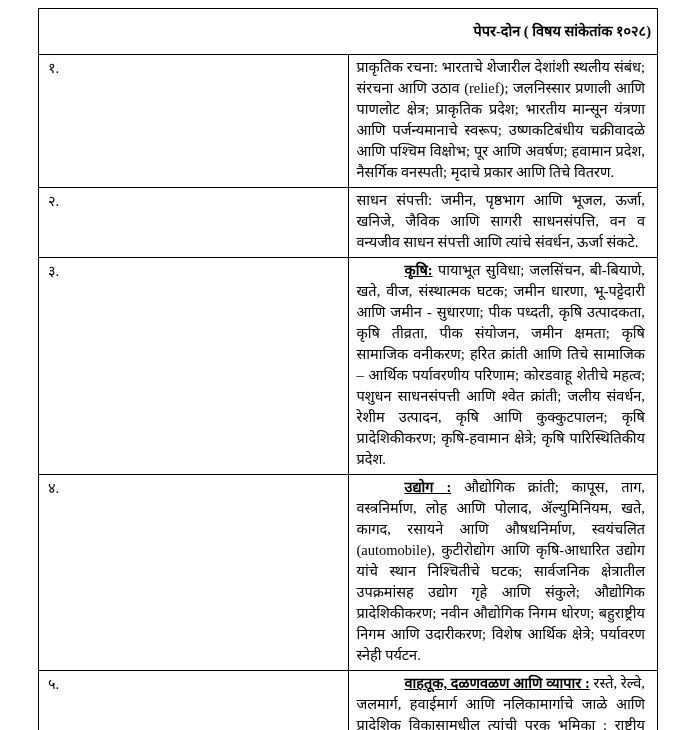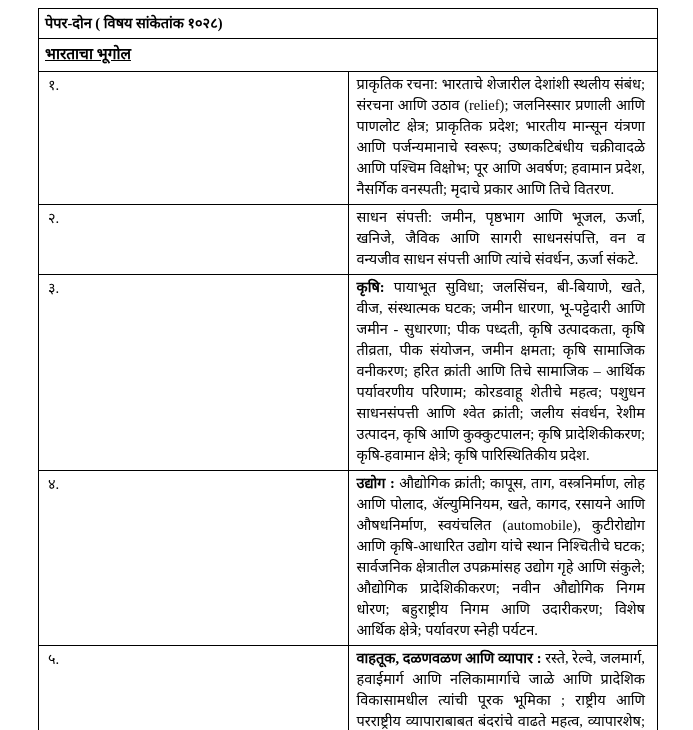--- a/index.html
+++ b/index.html
@@ -24,60 +24,57 @@
     border-collapse: collapse;
     table-layout: fixed;
   }
   table.syllabus td {
     border: 1px solid #000000;
     vertical-align: top;
     font-size: 14.5px;
     line-height: 21px;
   }
   td.title-cell {
-    text-align: left;
+    text-align: right;
     font-weight: bold;
     font-size: 16px;
-    padding: 4px 6px;
+    padding: 12px 6px;
   }
   td.subtitle-cell {
     padding: 4px 6px 6px 6px;
   }
   .subtitle-text {
     font-weight: bold;
     font-size: 15.5px;
     text-decoration: underline;
   }
   td.num-cell {
     width: 44px;
     padding: 3px 4px 3px 9px;
     font-size: 15px;
   }
   td.content-cell {
     padding: 2px 12px 4px 8px;
     text-align: justify;
   }
   .row-heading {
     font-weight: bold;
+    text-decoration: underline;
+    margin-left: 48px;
   }
   .row-heading:empty { display: none; }
 </style>
 </head>
 <body>
 
 <div class="page">
   <table class="syllabus">
     <tbody>
         <tr>
       <td class="title-cell" colspan="2">पेपर-दोन ( विषय सांकेतांक १०२८)</td>
-    </tr>
-    <tr>
-      <td class="subtitle-cell" colspan="2">
-        <span class="subtitle-text">भारताचा भूगोल</span>
-      </td>
     </tr>
 
     <tr>
       <td class="num-cell">१.</td>
       <td class="content-cell"> <span>प्राकृतिक रचना: भारताचे शेजारील देशांशी स्थलीय संबंध; संरचना आणि उठाव (relief); जलनिस्सार प्रणाली आणि पाणलोट क्षेत्र; प्राकृतिक प्रदेश; भारतीय मान्सून यंत्रणा आणि पर्जन्यमानाचे स्वरूप; उष्णकटिबंधीय चक्रीवादळे आणि पश्चिम विक्षोभ; पूर आणि अवर्षण; हवामान प्रदेश, नैसर्गिक वनस्पती; मृदाचे प्रकार आणि तिचे वितरण.</span></td>
     </tr>
     <tr>
       <td class="num-cell">२.</td>
       <td class="content-cell"> <span>साधन संपत्ती: जमीन, पृष्ठभाग आणि भूजल, ऊर्जा, खनिजे, जैविक आणि सागरी साधनसंपत्ति, वन व वन्यजीव साधन संपत्ती आणि त्यांचे संवर्धन, ऊर्जा संकटे.</span></td>
     </tr>

